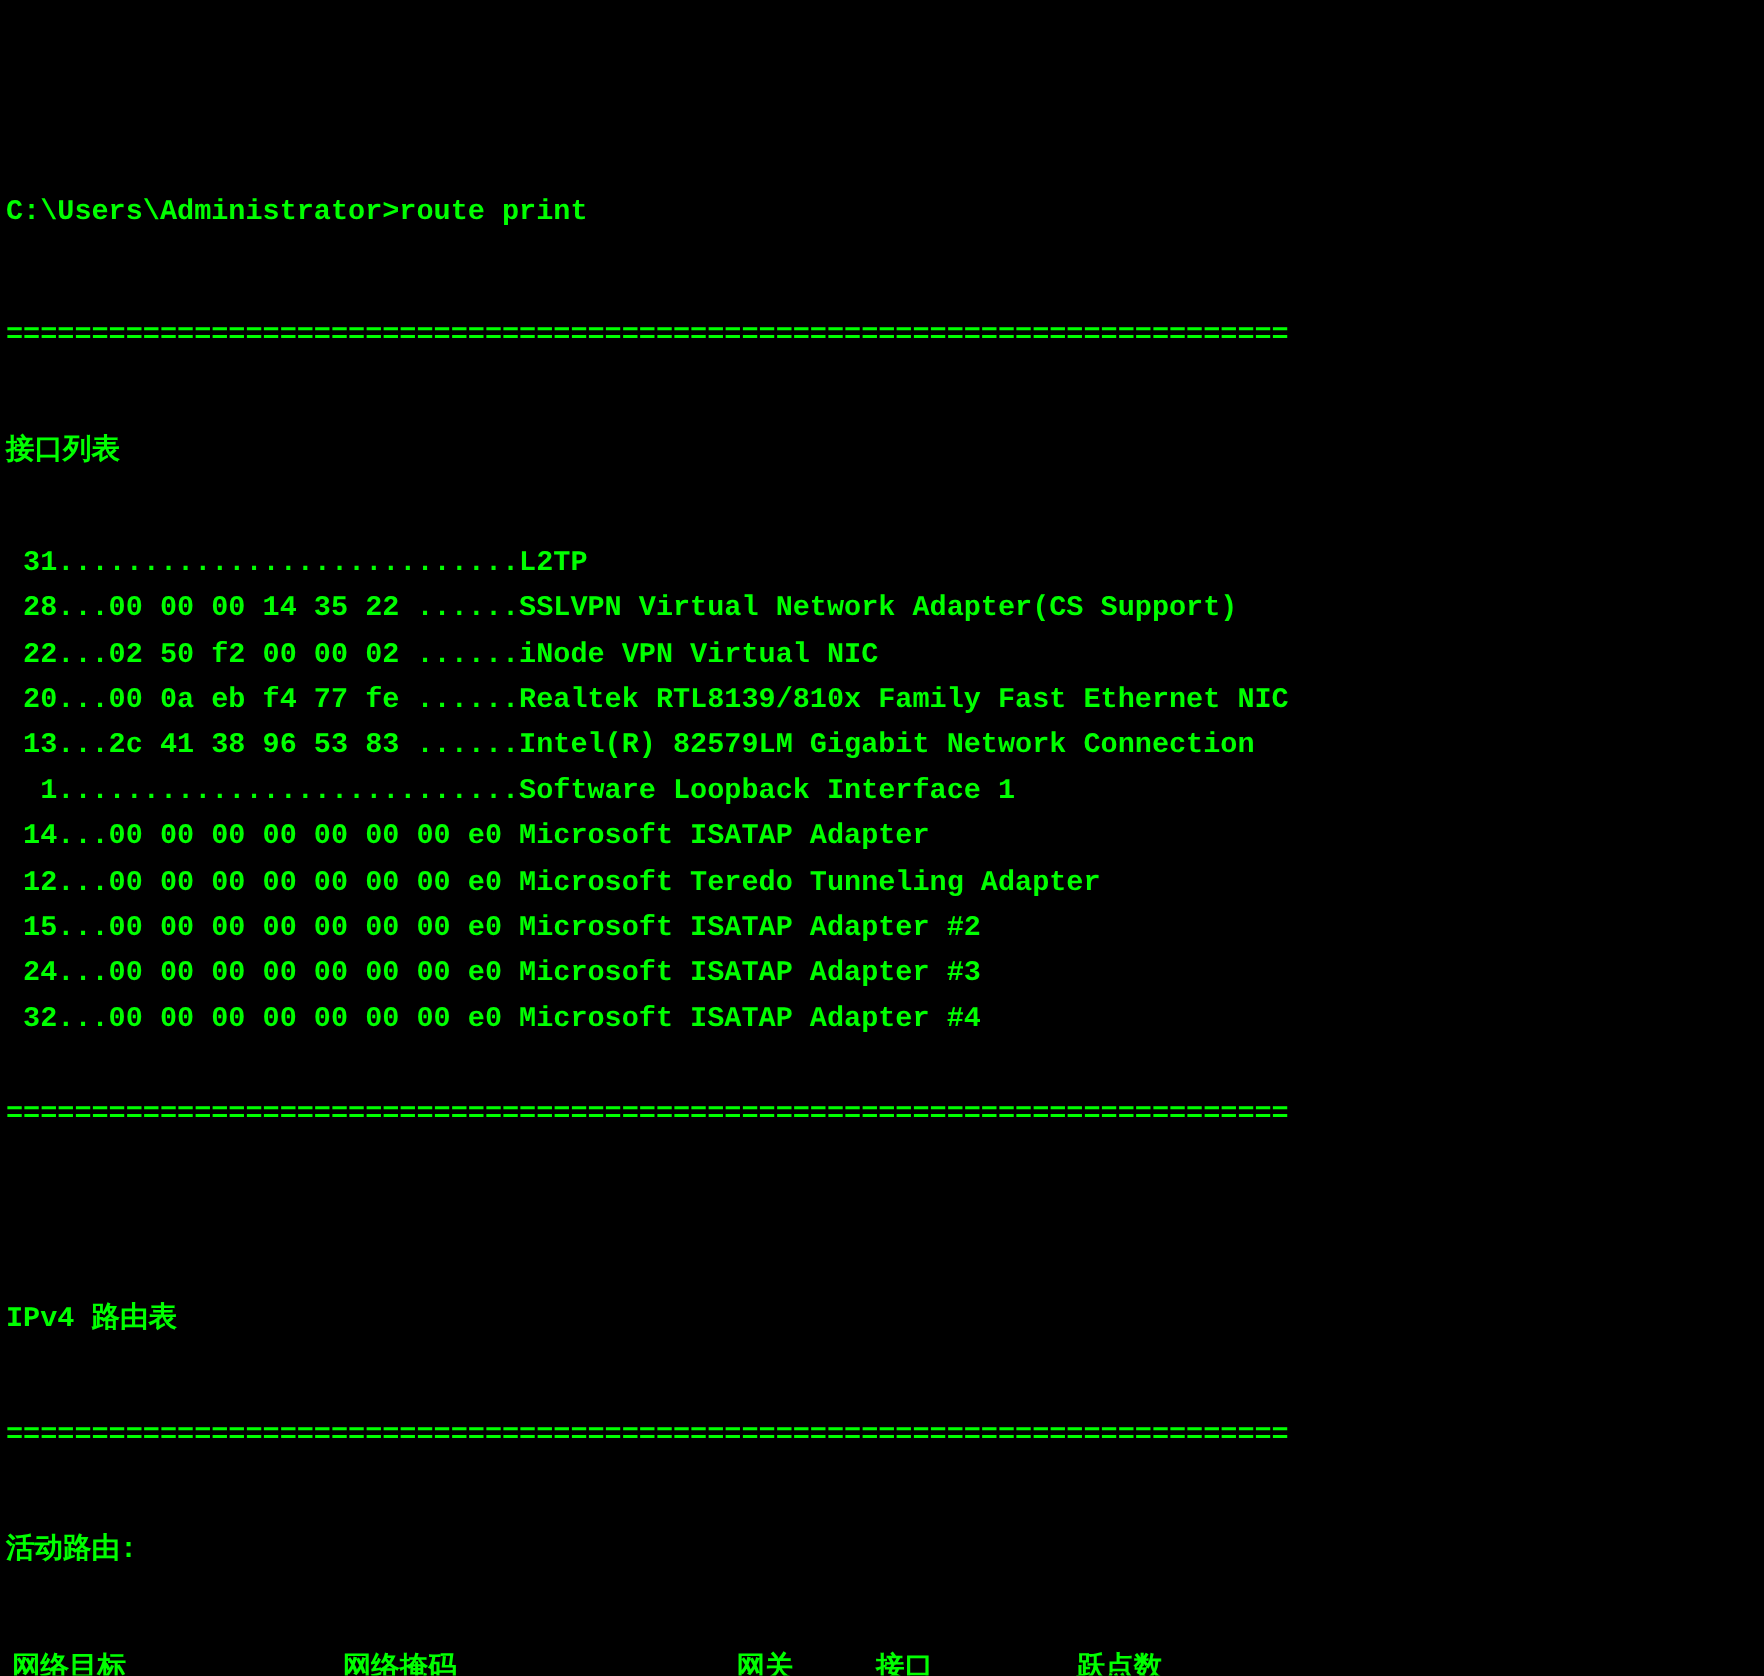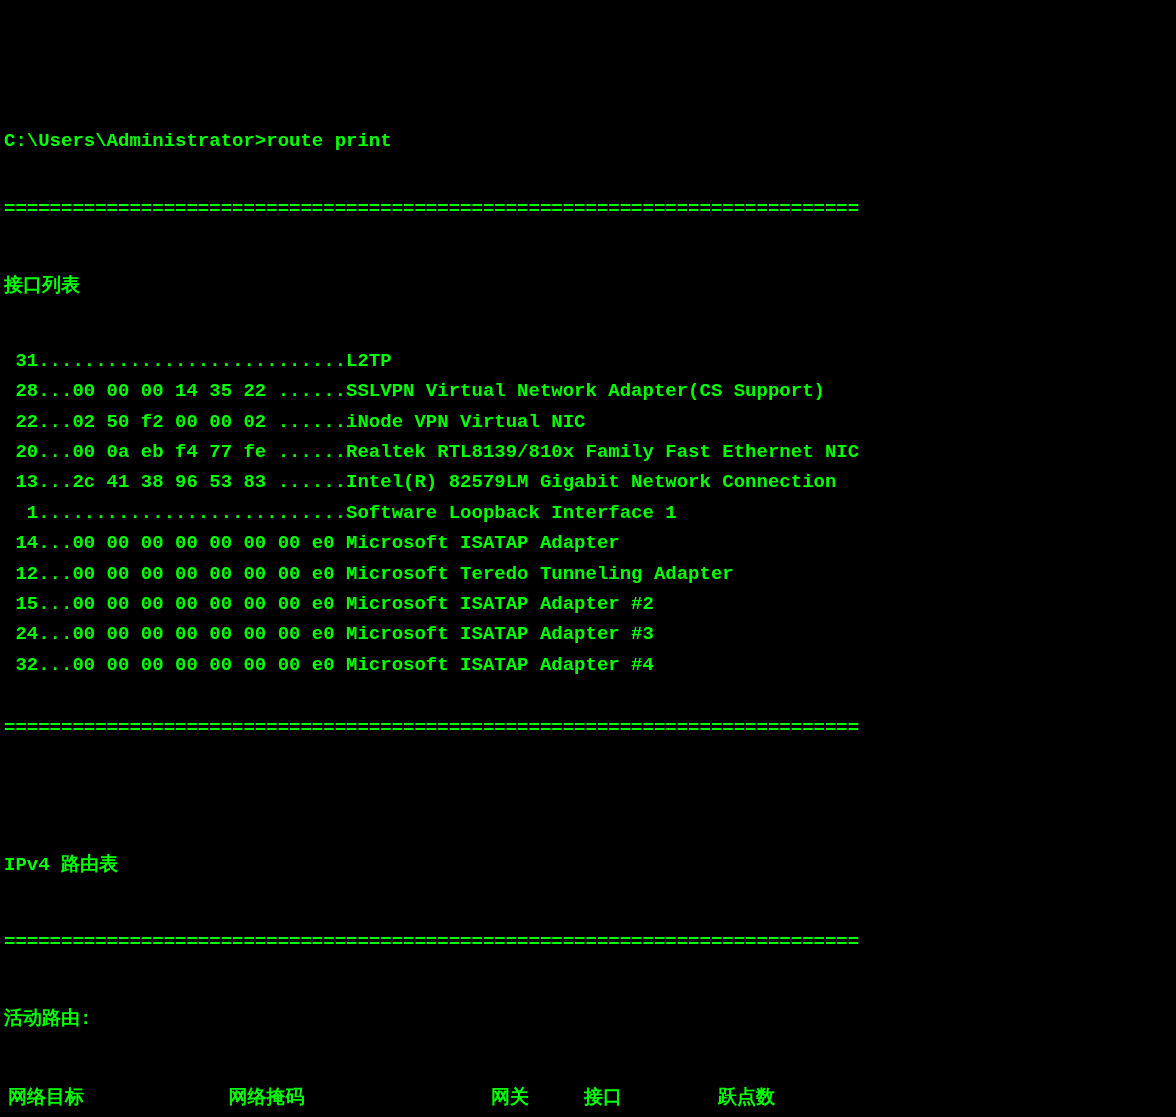--- a/index.html
+++ b/index.html
@@ -14,21 +14,21 @@
       font-size: 19px;
       line-height: 1.6;
       padding: 4px;
       font-weight: bold;
       white-space: pre;
       width: 1176px;
       height: 1117px;
       overflow: hidden;
     }
     .prompt-line {
-      margin-bottom: 6px;
+      margin-bottom: 20px;
     }
     .divider {
       letter-spacing: 0px;
       margin: 2px 0;
     }
     .interface-row {
       margin: 0;
     }
     .section-title {
       margin: 14px 0;

